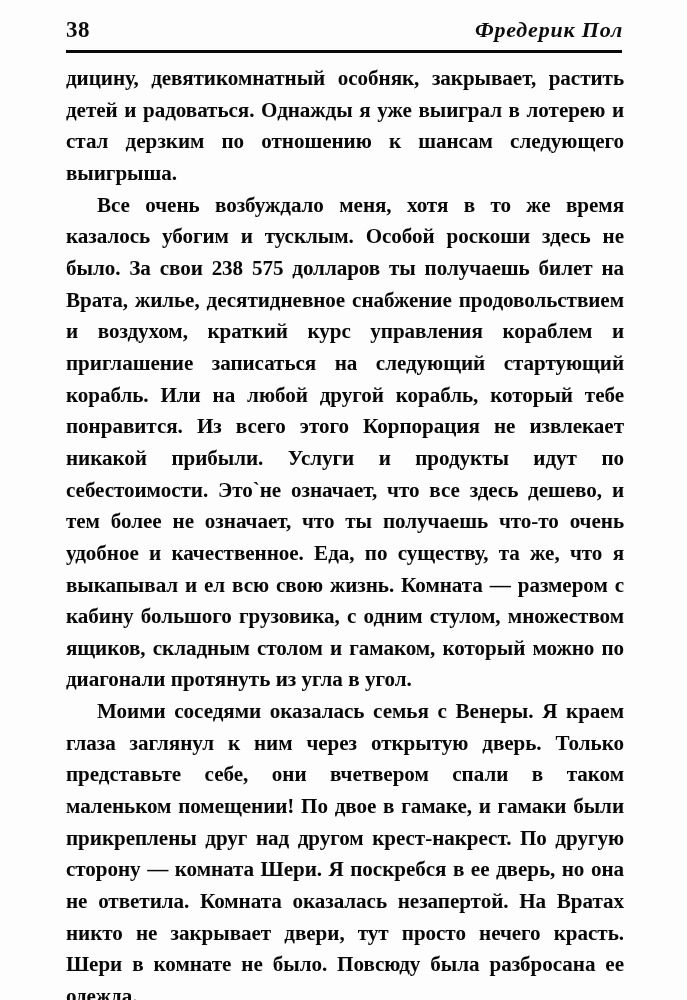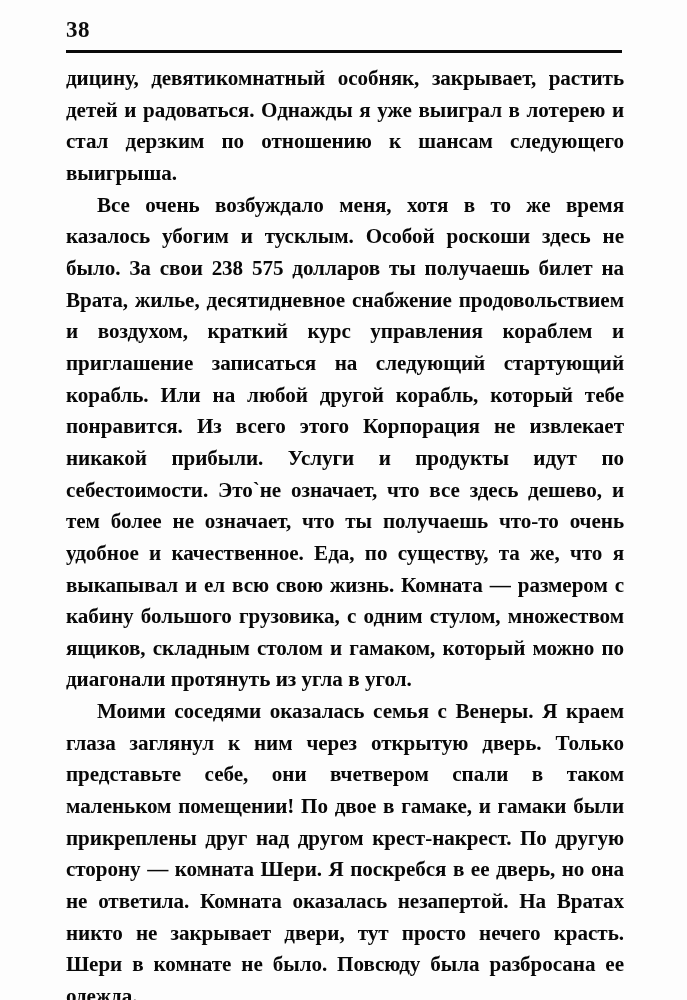--- a/index.html
+++ b/index.html
@@ -94,20 +94,21 @@
     text-rendering: optimizeLegibility;
   }
 </style>
 </head>
 <body>
 
 <div class="page">
 
   <div class="running-head">
     <span class="folio">38</span>
+    <span class="running-title">Фредерик Пол</span>
   </div>
 
   <div class="head-rule"></div>
 
   <div class="textblock">
     <p class="para first">дицину, девятикомнатный особняк, закрывает, растить детей и радоваться. Однажды я уже выиграл в лотерею и стал дерзким по отношению к шансам следующего выигрыша.</p>
     <p class="para">Все очень возбуждало меня, хотя в то же время казалось убогим и тусклым. Особой роскоши здесь не было. За свои 238 575 долларов ты получаешь билет на Врата, жилье, десятидневное снабжение продовольствием и воздухом, краткий курс управления кораблем и приглашение записаться на следующий стартующий корабль. Или на любой другой корабль, который тебе понравится. Из всего этого Корпорация не извлекает никакой прибыли. Услуги и продукты идут по себестоимости. Это`не означает, что все здесь дешево, и тем более не означает, что ты получаешь что-то очень удобное и качественное. Еда, по существу, та же, что я выкапывал и ел всю свою жизнь. Комната — размером с кабину большого грузовика, с одним стулом, множеством ящиков, складным столом и гамаком, который можно по диагонали протянуть из угла в угол.</p>
     <p class="para">Моими соседями оказалась семья с Венеры. Я краем глаза заглянул к ним через открытую дверь. Только представьте себе, они вчетвером спали в таком маленьком помещении! По двое в гамаке, и гамаки были прикреплены друг над другом крест-накрест. По другую сторону — комната Шери. Я поскребся в ее дверь, но она не ответила. Комната оказалась незапертой. На Вратах никто не закрывает двери, тут просто нечего красть. Шери в комнате не было. Повсюду была разбросана ее одежда.</p>
 
   </div>

